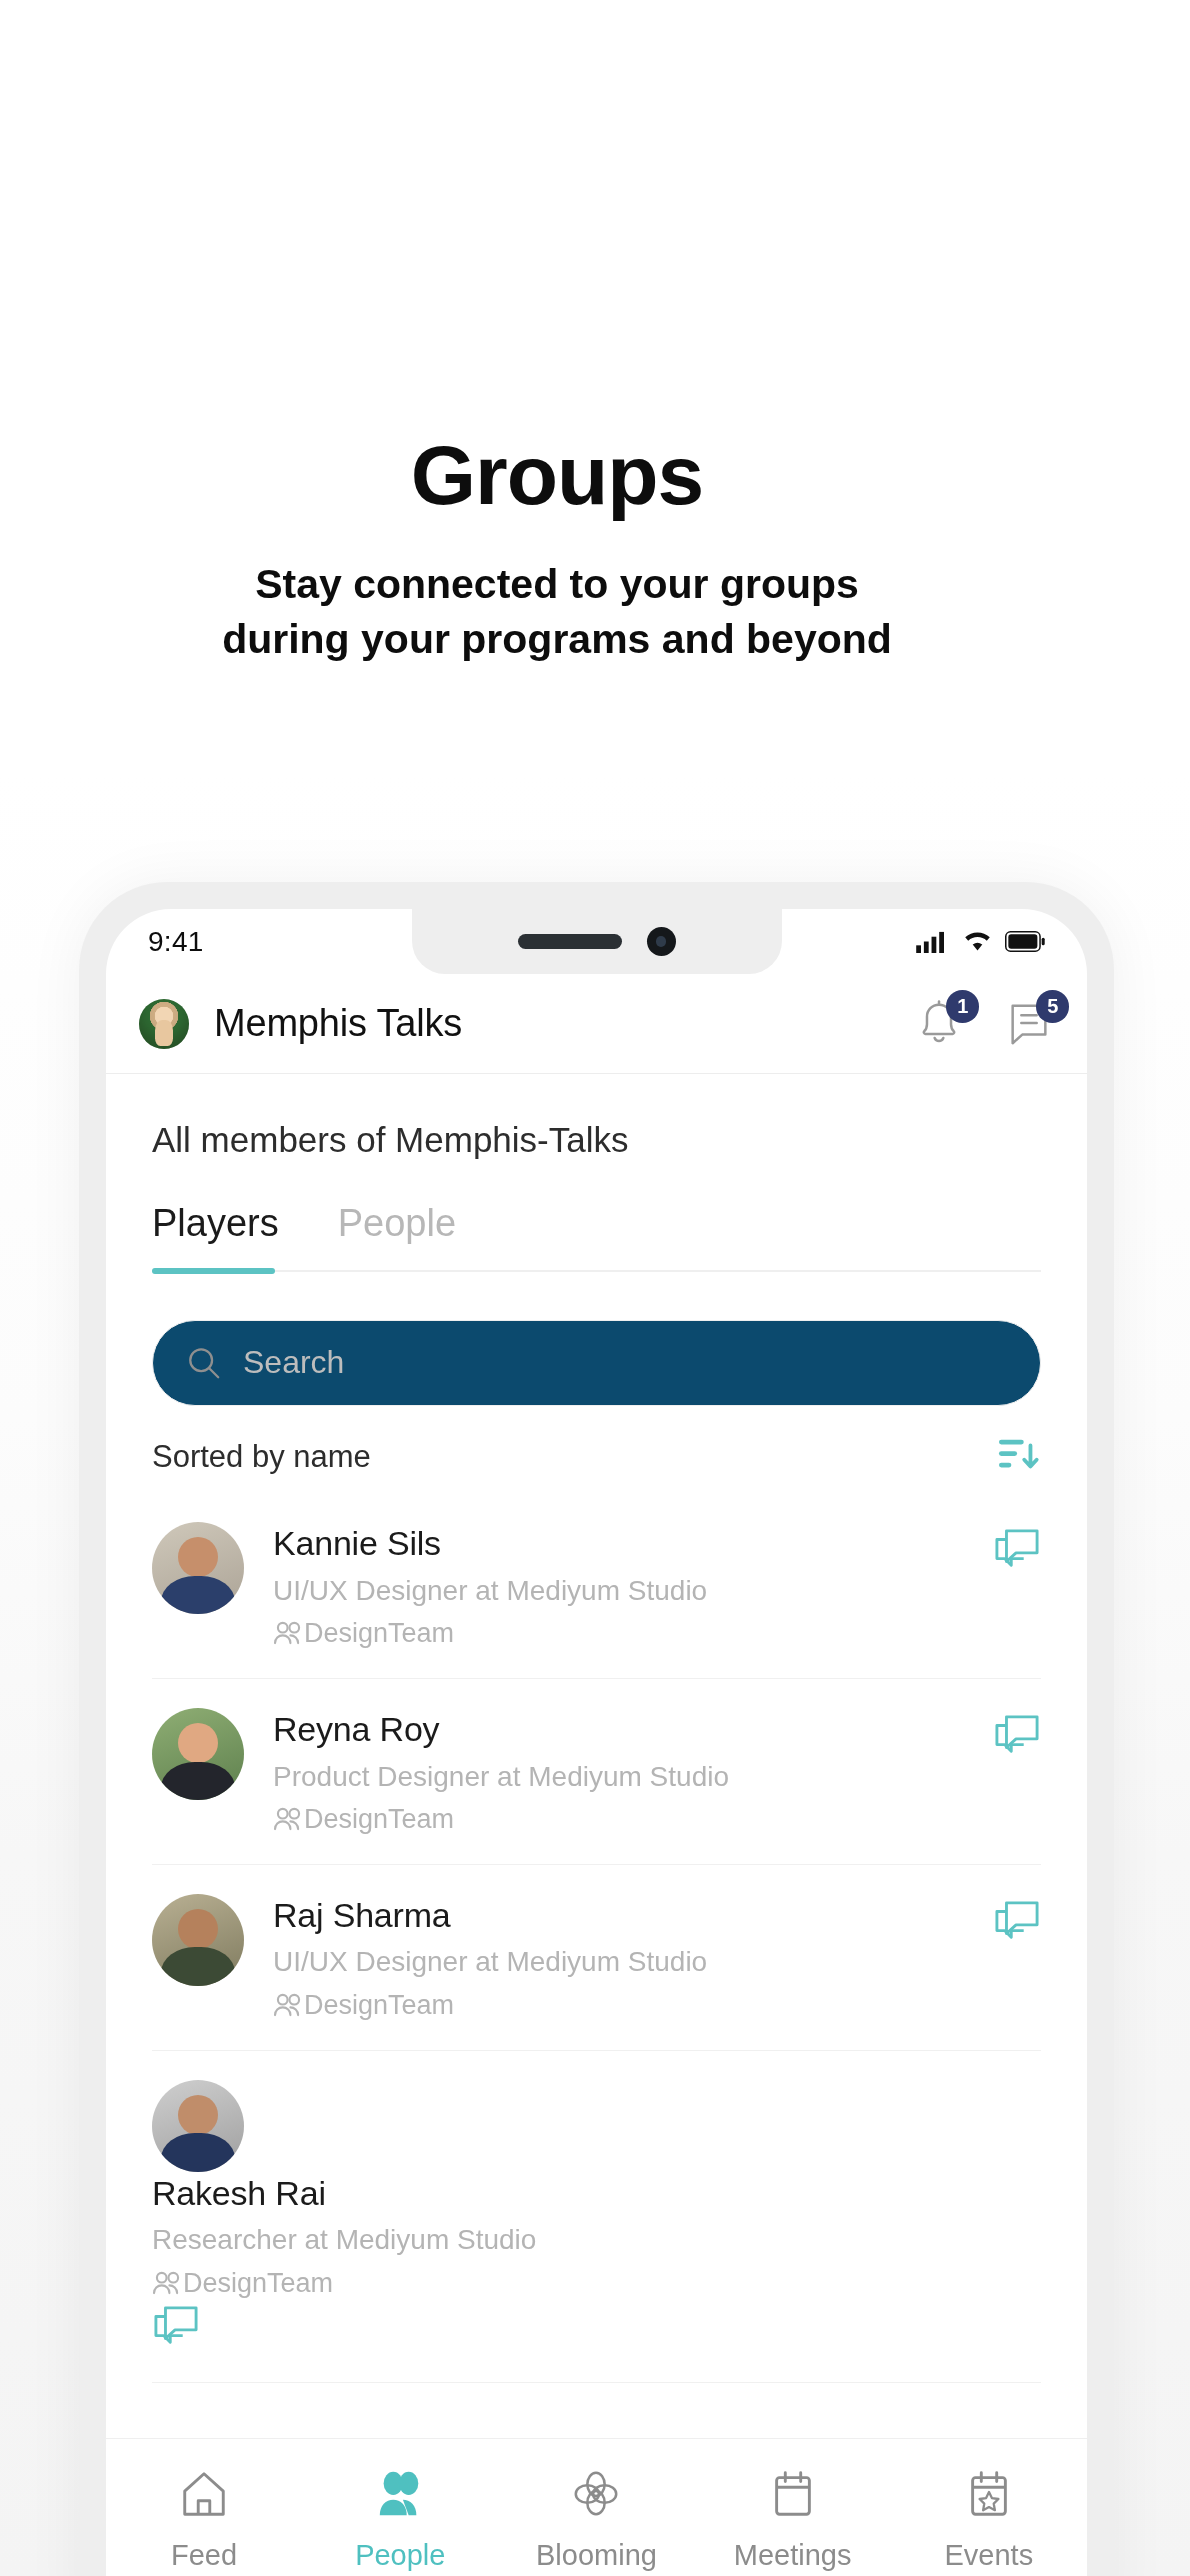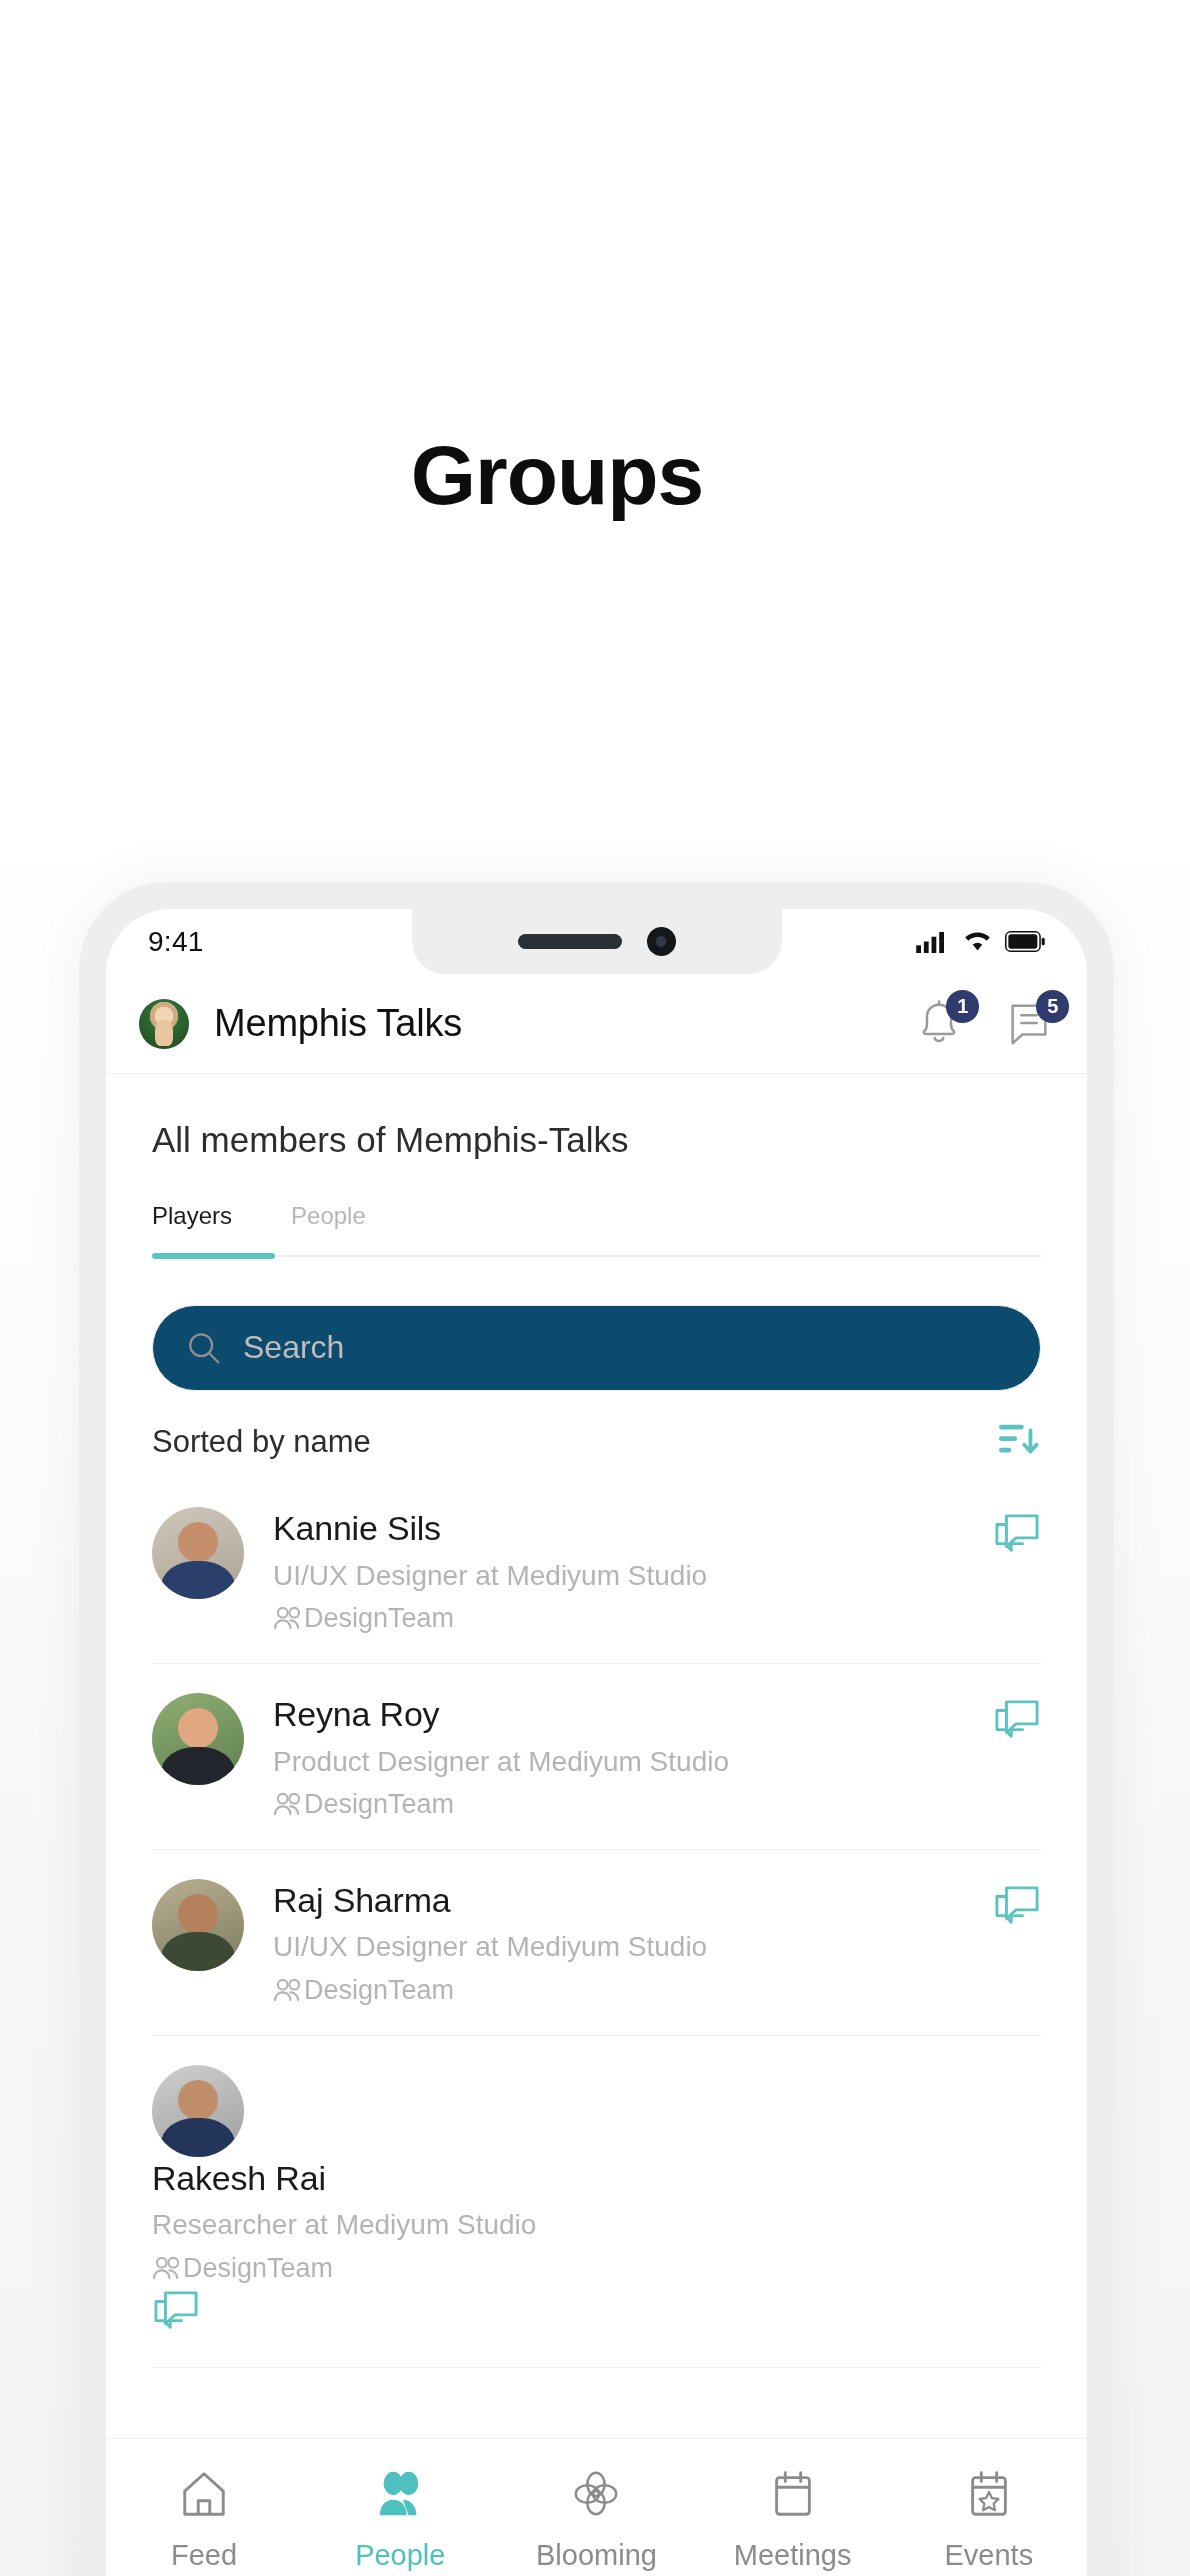--- a/index.html
+++ b/index.html
@@ -118,21 +118,21 @@
     line-height: 1;
   }
 
   
   .content { padding: 0 46px; }
   .section-title {
     margin-top: 46px;
     font-size: 35px; font-weight: 400; color: #2d2d2d;
   }
   .tabs { display: flex; gap: 59px; margin-top: 42px; position: relative; }
-  .tab { font-size: 24px; padding-bottom: 25px; }
+  .tab { font-size: 38px; padding-bottom: 25px; }
   .tab.active { color: #1b1b1b; font-weight: 500; }
   .tab.inactive { color: #b7b7b7; font-weight: 400; }
   .tabs-rule { height: 1.9px; background: #efefef; position: relative; }
   .tabs-rule .ind { position: absolute; left: 0; top: -1.9px; width: 123px; height: 5.8px; background: #5cc3c3; border-radius: 2.9px; }
 
   .search {
     margin-top: 48px;
     height: 86px;
     border: 1px solid #efefef;
     border-radius: 43px;
@@ -193,20 +193,21 @@
   .navlabel { font-size: 29px; color: #8c8c8c; margin-top: 15.3px; }
   .navitem.active .navlabel { color: #4fc0c0; }
 </style>
 </head>
 <body>
 
 <div class="page">
 
   <div class="hero">
     <div class="hero-title">Groups</div>
+    <div class="hero-sub">Stay connected to your groups during your programs and beyond</div>
   </div>
 
   <div class="phone">
     <div class="screen">
 
       <div class="notch">
         <div class="speaker"></div>
         <div class="camera">
             <i></i>
           </div>

